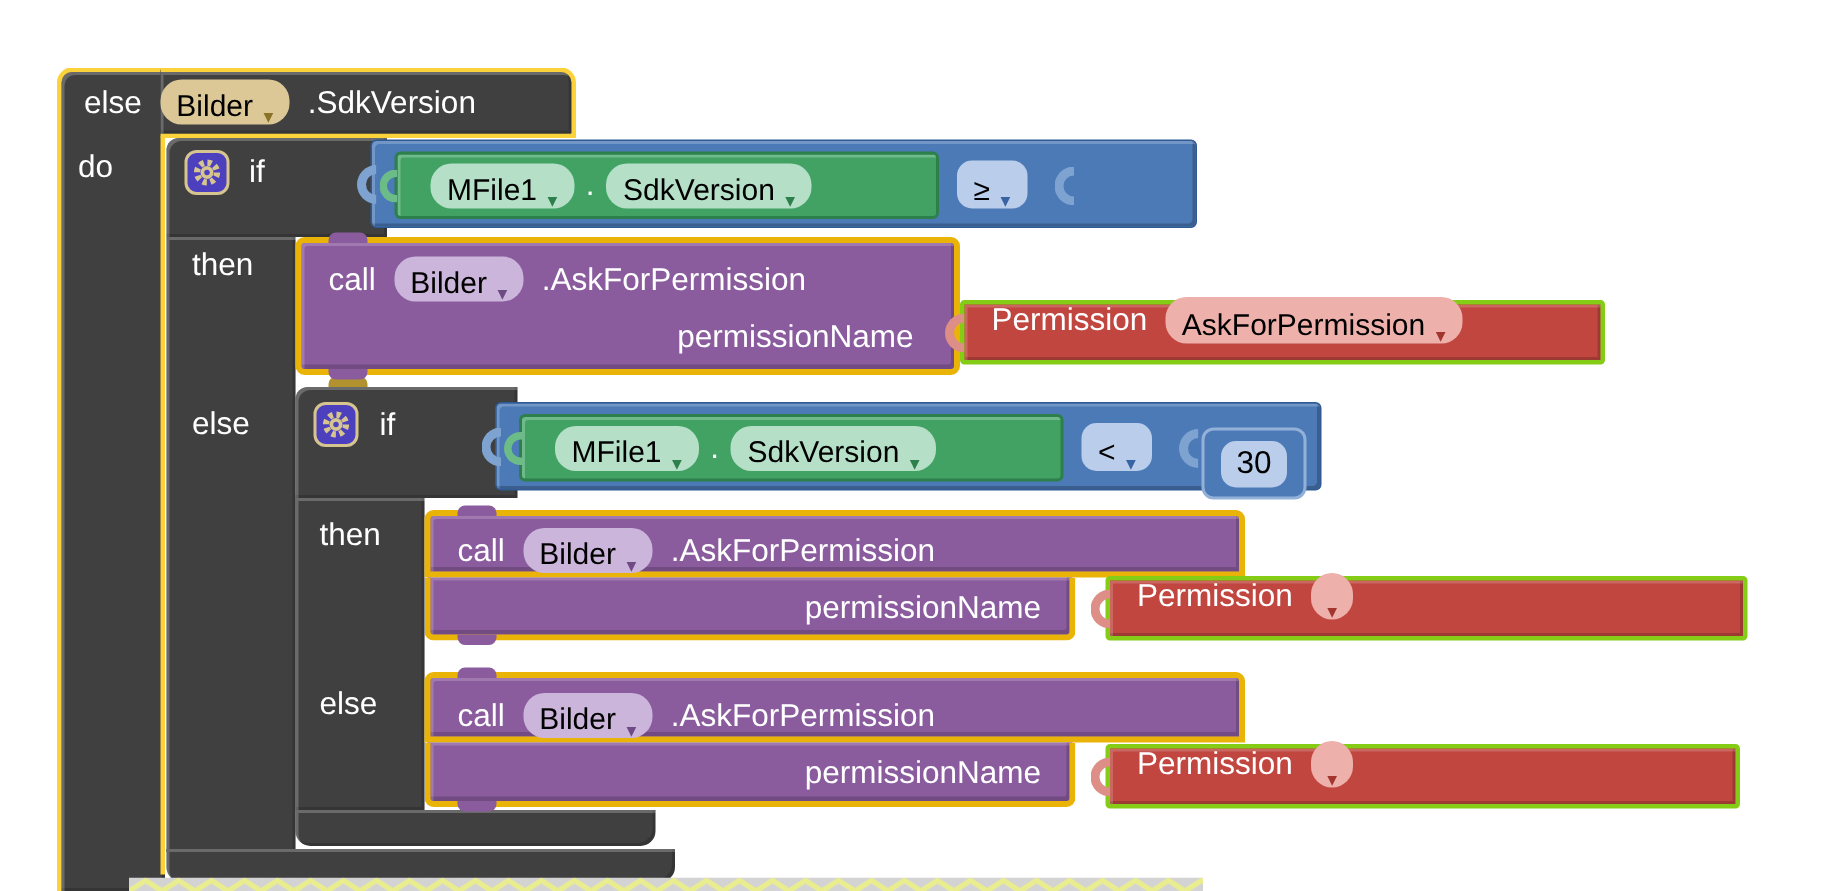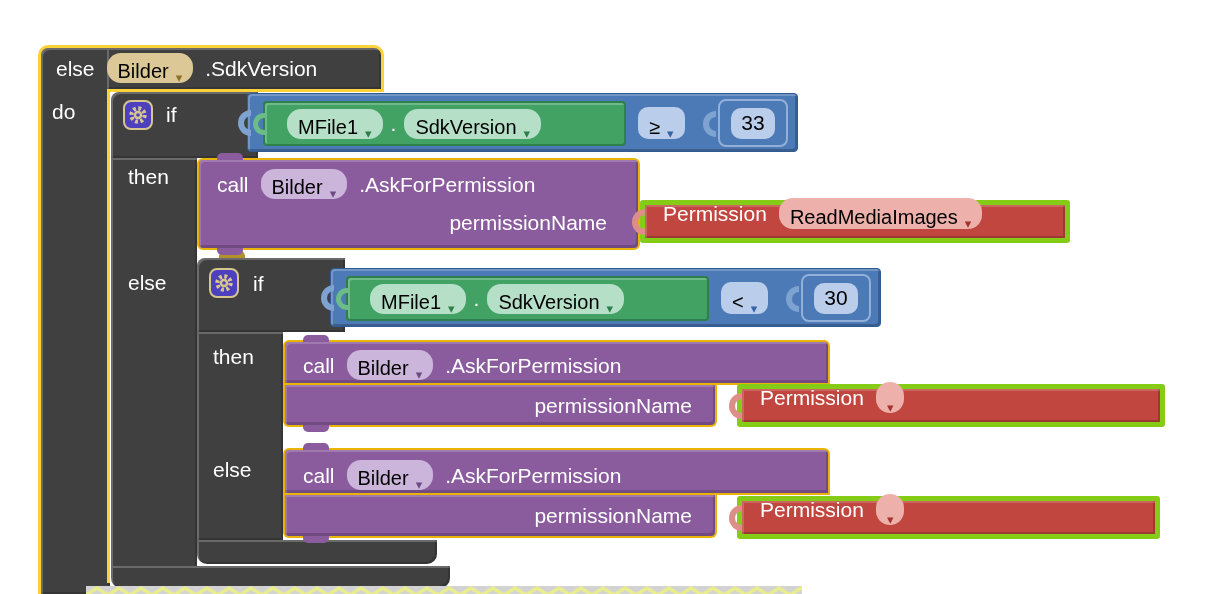--- a/index.html
+++ b/index.html
@@ -16,26 +16,26 @@
   .dd{display:inline-flex;align-items:flex-end;justify-content:center;gap:7px;
       border-radius:14px;padding:0 11px;height:30px;font-size:20px;color:#000;white-space:nowrap;}
   .dd .arr{font-size:13px;line-height:1;transform:translateY(1px);}
   .dd-tan{background:#dcc897;}       .dd-tan .arr{color:#8a7328;}
   .dd-purple{background:#ccb5da;}    .dd-purple .arr{color:#6f4b86;}
   .dd-red{background:#edb0ab;}       .dd-red .arr{color:#a2352e;}
   .dd-green{background:#b5dfc7;}     .dd-green .arr{color:#2d7f4b;}
   .dd-blue{background:#bacdeb;border-radius:10px;} .dd-blue .arr{color:#3a63a3;}
 
   
-  .purple{background:#8a5c9e;border:2px solid #eab308;
+  .purple{background:#8a5c9e;border:4px solid #eab308;
           box-shadow:inset 2px 2px 0 rgba(255,255,255,.18), inset -2px -3px 0 rgba(0,0,0,.18);}
   .prow{display:flex;align-items:center;gap:12px;}
 
   
-  .red{background:#c0463f;border:5px solid #84cc16;display:flex;align-items:center;gap:12px;padding:0 12px 16px 18px;
+  .red{background:#c0463f;border:3px solid #84cc16;display:flex;align-items:center;gap:12px;padding:0 12px 16px 18px;
        box-shadow:inset 2px 2px 0 rgba(255,255,255,.18), inset -2px -2px 0 rgba(0,0,0,.18);}
   .plug-red{position:absolute;left:-13px;top:50%;margin-top:-13px;width:13px;height:26px;
             border:6px solid #dd8f87;border-right:none;border-radius:26px 0 0 26px;}
 
   
   .blue{background:#4b7ab6;border:1px solid #2f5a94;
         box-shadow:inset 2px 2px 0 rgba(255,255,255,.22), inset -2px -2px 0 rgba(0,0,0,.22);}
   .plug-blue{position:absolute;left:-10px;top:50%;margin-top:-13px;width:13px;height:26px;
              border:6px solid #7ea3d0;border-right:none;border-radius:26px 0 0 26px;}
   .socket-blue{position:absolute;width:13px;height:26px;border:6px solid #7ea3d0;border-right:none;
@@ -107,43 +107,40 @@
       <span class="dd dd-green">
         <span>SdkVersion</span>
         <span class="arr">▾</span>
       </span>
     </div>
     <span class="dd dd-blue abs" style="left:390px;top:13px;height:32px;">
       <span>≥</span>
       <span class="arr">▾</span>
     </span>
     <span class="socket-blue" style="left:455px;top:17px;"></span>
-    <div class="numblock" style="left:470px;top:5px;width:70px;height:48px;">
-      <span class="numfield">33</span>
-    </div>
   </div>
 
   <div class="abs purple" style="left:197px;top:158px;width:443px;height:92px;border-radius:6px;z-index:7;">
     <span class="bump bump-top bump-purple" style="left:18px;top:-7px;"></span>
     <span class="bump bump-bot bump-purple" style="left:18px;bottom:-7px;"></span>
     <div class="prow" style="padding:9px 0 0 18px;">
       <span class="kw">call</span>
       <span class="dd dd-purple">
         <span>Bilder</span>
         <span class="arr">▾</span>
       </span>
       <span class="kw">.AskForPermission</span>
     </div>
     <div class="abs kw" style="left:0px;top:52px;width:408px;text-align:right;">permissionName</div>
   </div>
   <div class="abs red" style="left:640px;top:200px;width:430px;height:43px;border-radius:3px;z-index:9;">
     <span class="plug-red"></span>
     <span class="kw">Permission</span>
     <span class="dd dd-red" style="height:31px;">
-      <span>ReadMediaImages</span>
+      <span>AskForPermission</span>
       <span class="arr">▾</span>
     </span>
   </div>
 
   <div class="abs gold" style="left:197px;top:258px;width:148px;height:74px;border-radius:8px 0 0 0;">
     <span class="bump bump-top bump-gold" style="left:22px;top:-7px;"></span>
     <div class="gear-btn abs" style="left:12px;top:10px;">
       <svg width="20" height="20" viewBox="0 0 24 24">
         <circle cx="12" cy="12" r="8" fill="none" stroke="#d6c58f" stroke-width="5" stroke-dasharray="3.4 2.9"></circle>
         <circle cx="12" cy="12" r="5.2" fill="#d6c58f"></circle>
@@ -169,21 +166,21 @@
       <span class="dd dd-green">
         <span>SdkVersion</span>
         <span class="arr">▾</span>
       </span>
     </div>
     <span class="dd dd-blue abs" style="left:390px;top:13px;height:32px;">
       <span>&lt;</span>
       <span class="arr">▾</span>
     </span>
     <span class="socket-blue" style="left:455px;top:17px;"></span>
-    <div class="numblock" style="left:470px;top:5px;width:70px;height:48px;">
+    <div class="numblock" style="left:470px;top:16px;width:70px;height:48px;">
       <span class="numfield">30</span>
     </div>
   </div>
 
   <div class="abs purple" style="left:283px;top:340px;width:547px;height:45px;border-radius:6px 6px 0 0;z-index:7;">
     <span class="bump bump-top bump-purple" style="left:18px;top:-7px;"></span>
     <div class="prow" style="padding:8px 0 0 18px;">
       <span class="kw">call</span>
       <span class="dd dd-purple">
         <span>Bilder</span>

